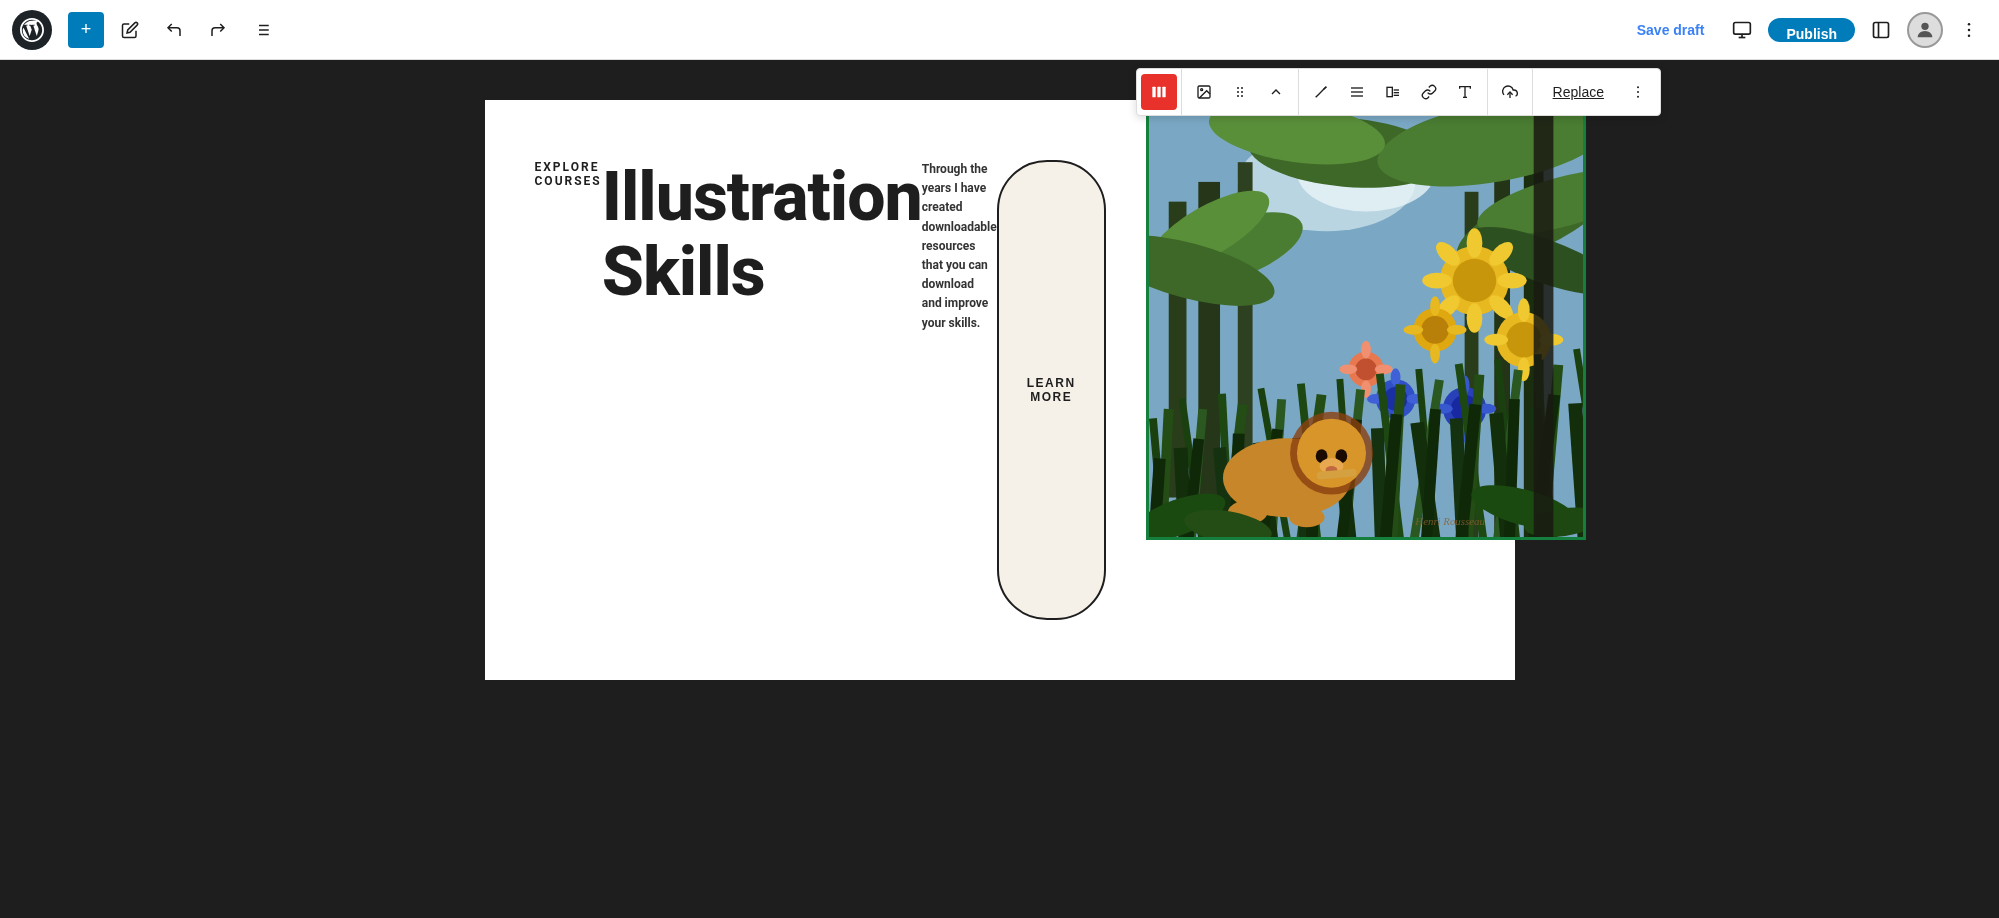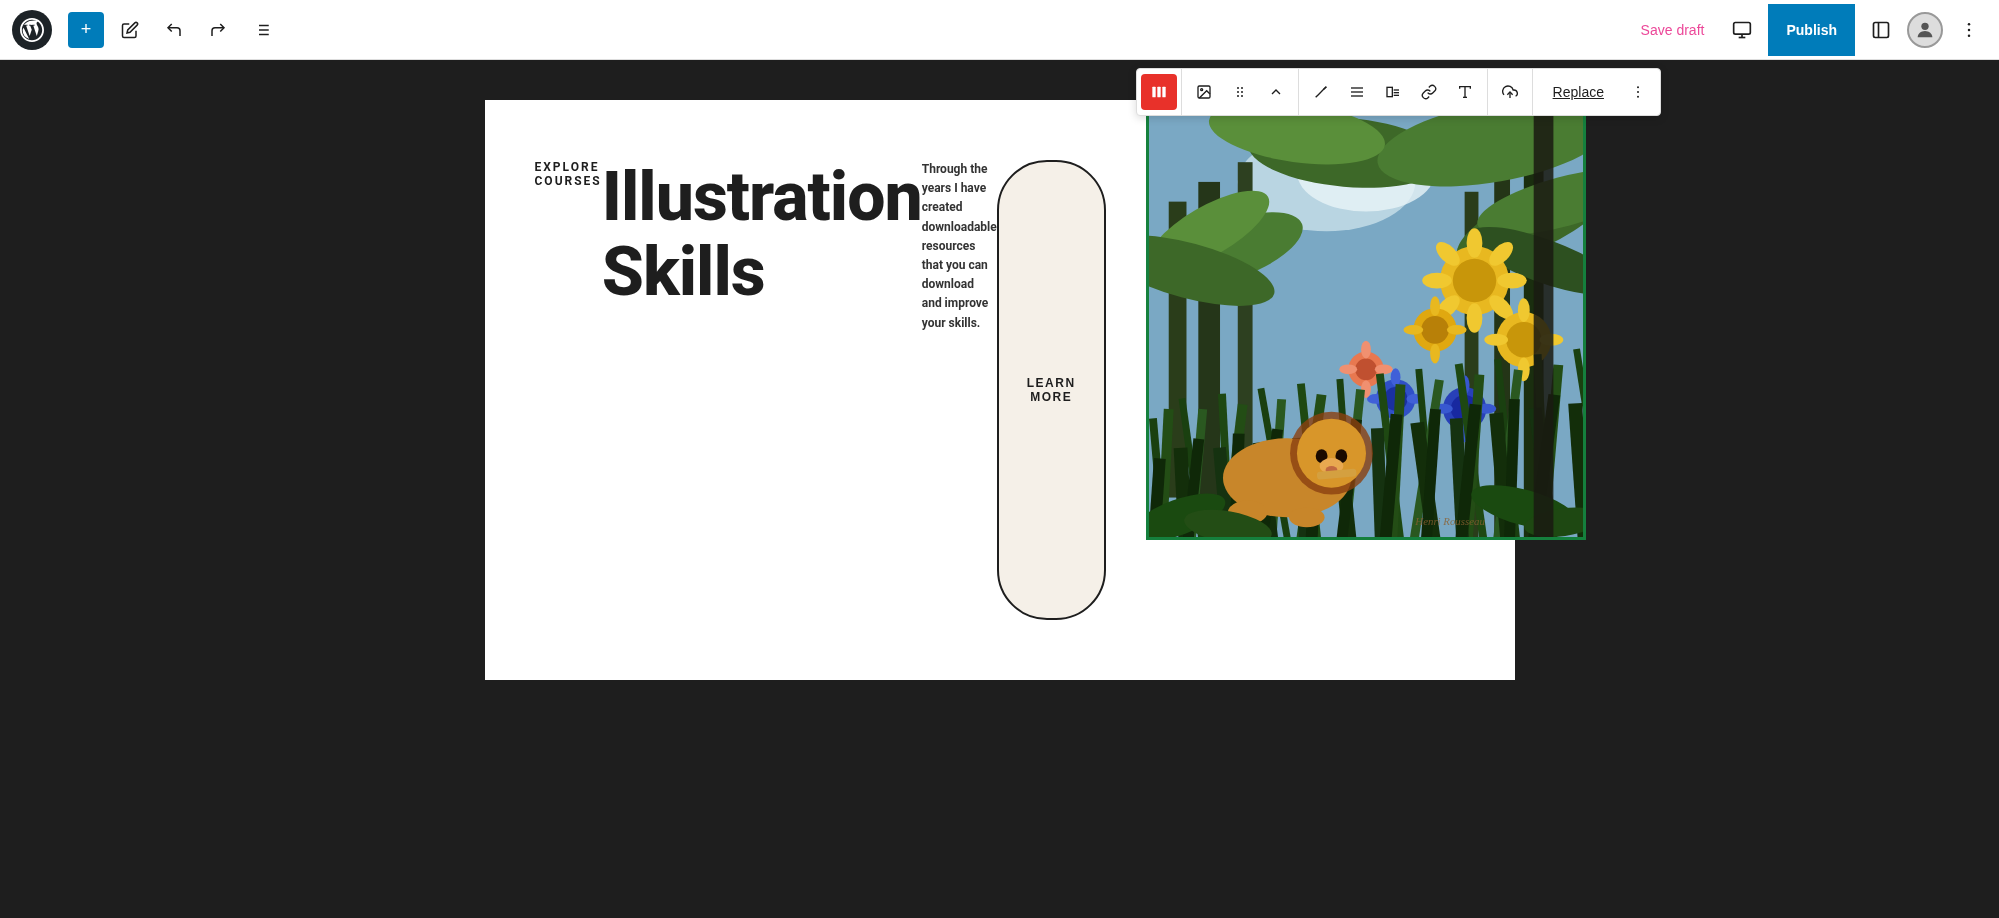--- a/index.html
+++ b/index.html
@@ -52,36 +52,37 @@
     }
     .toolbar-btn.add-btn {
       background: #007cba;
       color: #fff;
       border-radius: 4px;
     }
     .toolbar-spacer { flex: 1; }
     .save-draft-btn {
       background: transparent;
       border: none;
-      color: #ec4899;
+      color: #3b82f6;
       font-size: 14px;
       cursor: pointer;
       padding: 8px 12px;
       border-radius: 4px;
+      font-weight: bold;
     }
     .publish-btn {
       background: #007cba;
       color: #fff;
       border: none;
-      border-radius: 0;
+      border-radius: 12px;
       padding: 8px 18px;
       font-size: 14px;
       font-weight: 600;
       cursor: pointer;
-      height: 52px;
+      height: 24px;
     }
     .toolbar-icon-btn {
       width: 36px;
       height: 36px;
       border: none;
       background: transparent;
       border-radius: 4px;
       cursor: pointer;
       display: flex;
       align-items: center;

